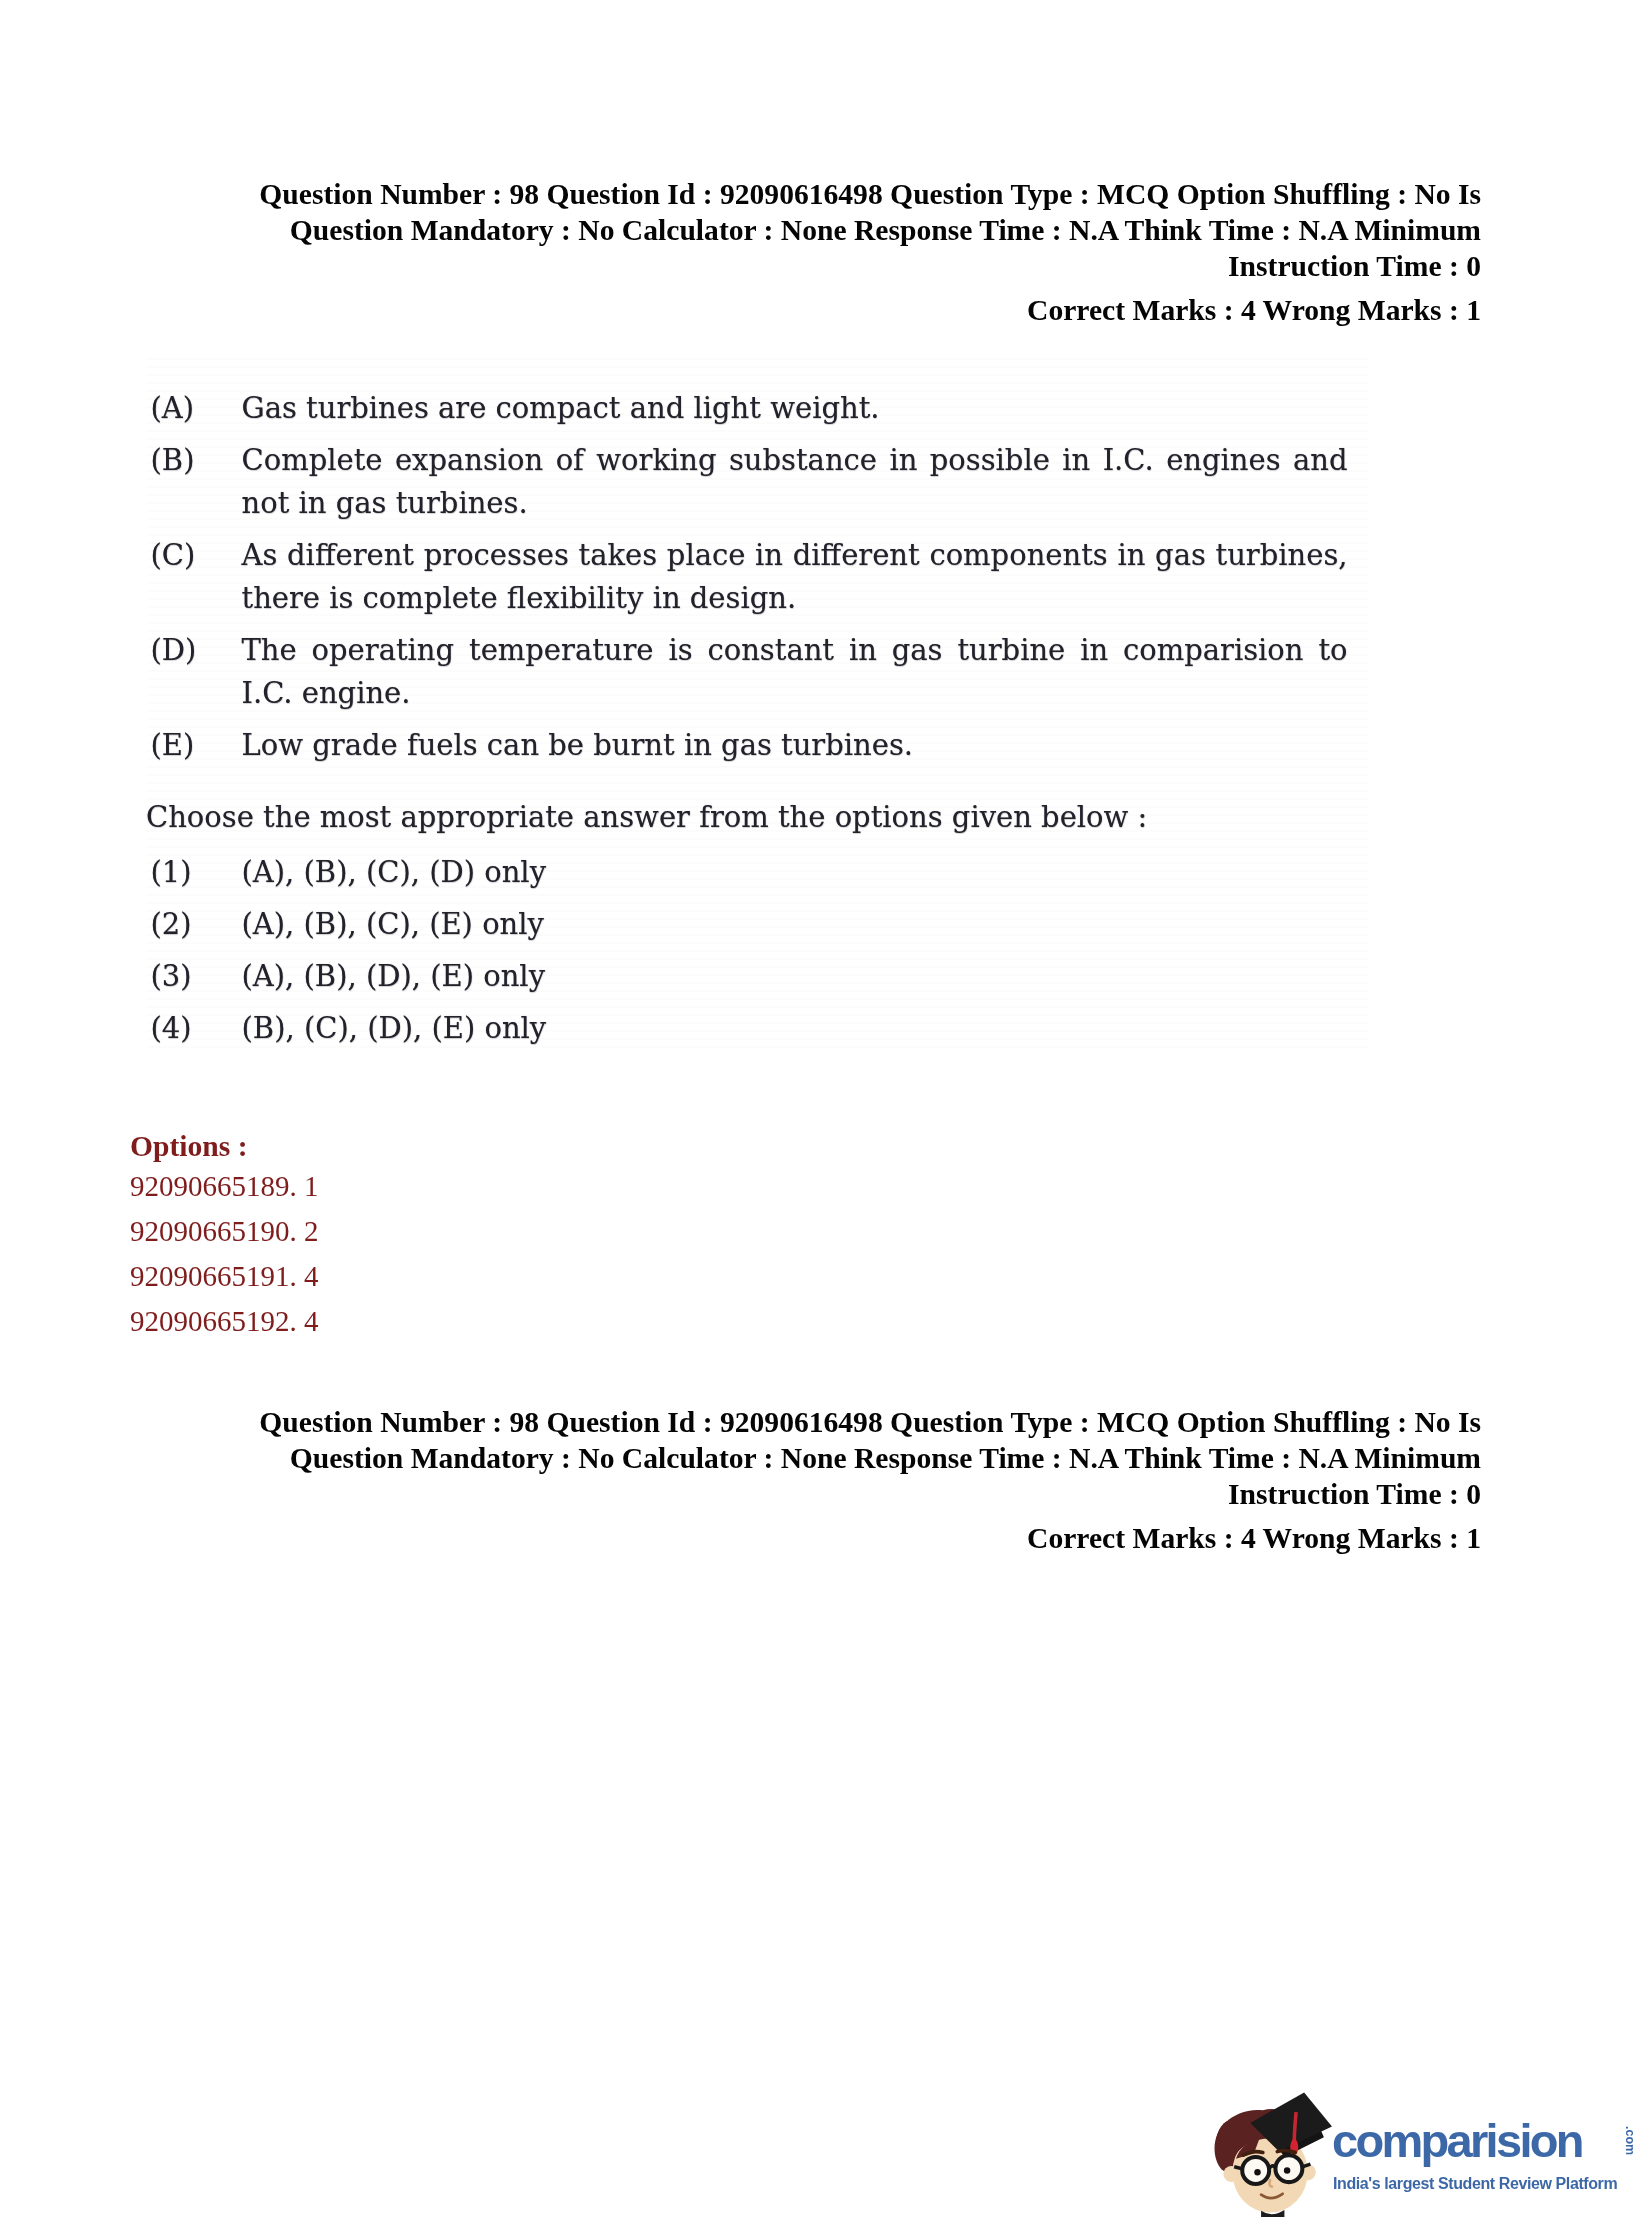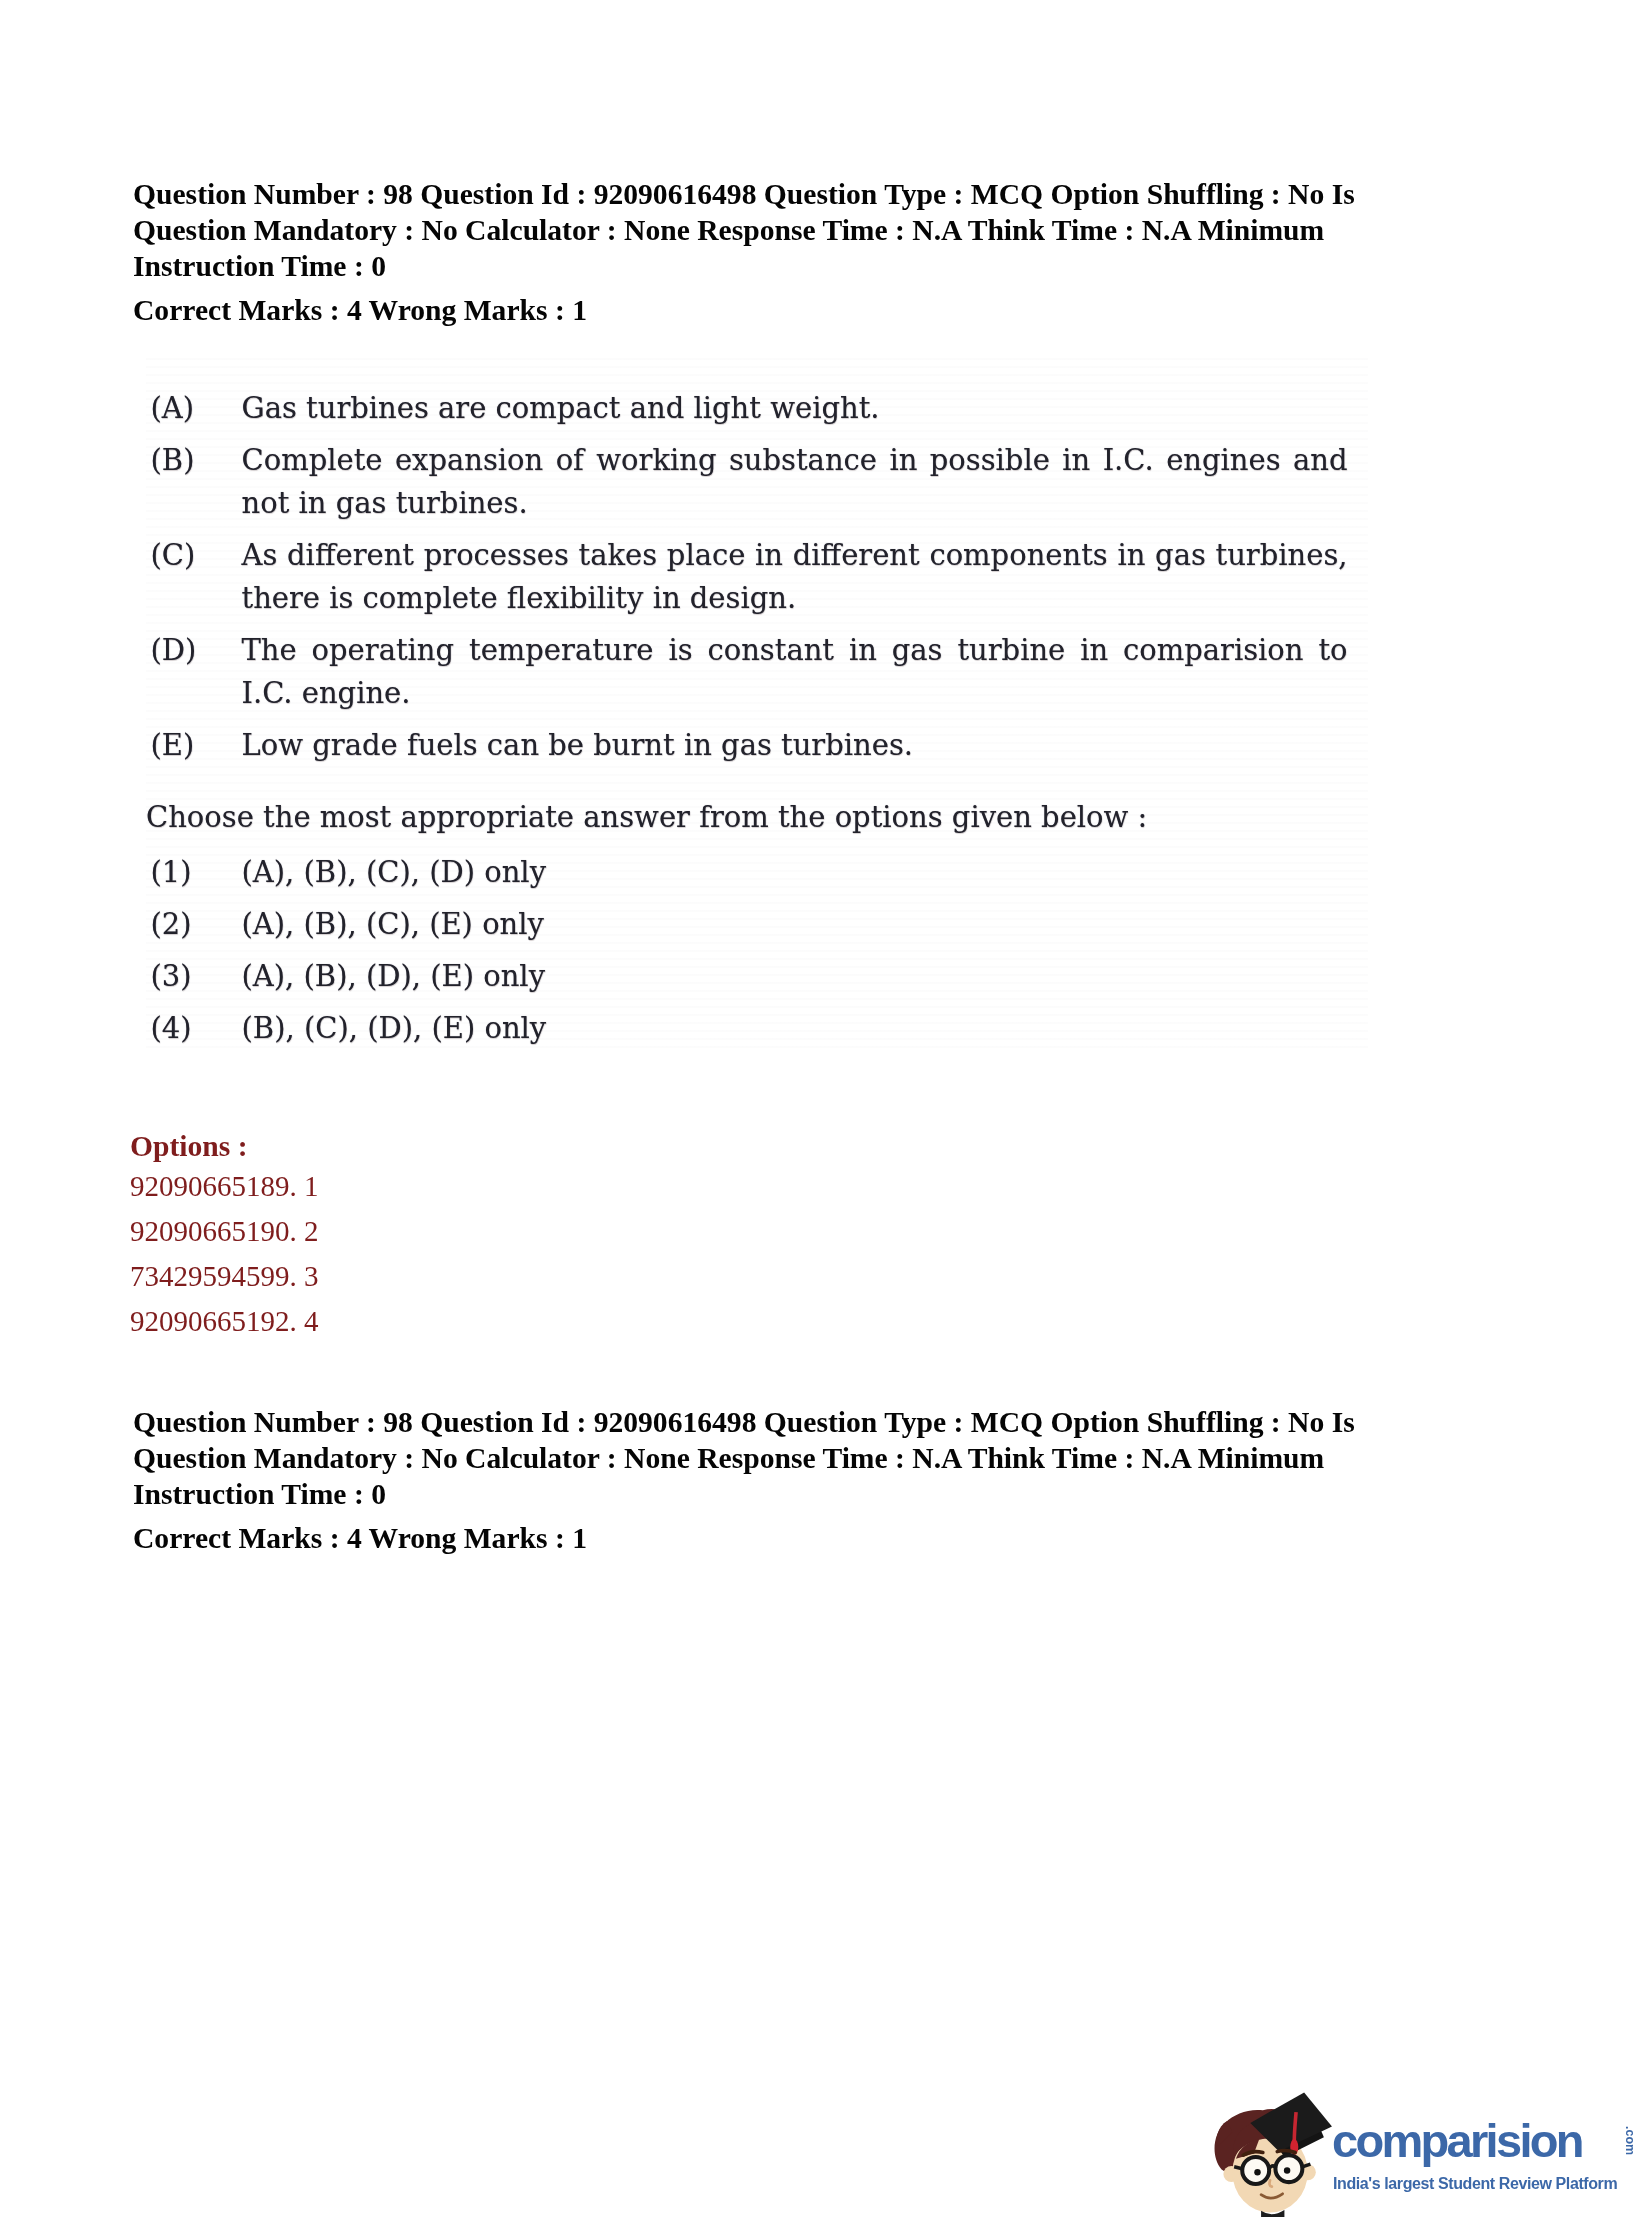--- a/index.html
+++ b/index.html
@@ -8,21 +8,21 @@
     width:1644px;height:2217px;
     background:#ffffff;
     overflow:hidden;
     font-family:"Liberation Serif", serif;
     color:#000;
   }
   
   .meta-block{
     position:absolute;left:133px;width:1348px;
     font-family:"Liberation Serif", serif;
-    font-weight:bold;font-size:29.6px;line-height:36px;color:#050505;
+    font-weight:bold;font-size:29.6px;line-height:36px;color:#050505;text-align:right;
   }
   .meta-block.first{top:176px;}
   .meta-block.second{top:1404px;}
   .meta-line{white-space:nowrap;}
   .marks-line{margin-top:8px;white-space:nowrap;}
 
   
   .scan{
     position:absolute;left:146px;top:358px;width:1222px;
     font-family:"DejaVu Serif", serif;
@@ -128,21 +128,21 @@
         <span class="choice-num">(4)</span>
         <span class="choice-text">(B), (C), (D), (E) only</span>
       </div>
     </div>
   </section>
 
   <section class="options-block">
     <div class="options-title">Options :</div>
     <div class="option-id">92090665189. 1</div>
     <div class="option-id">92090665190. 2</div>
-    <div class="option-id">73429594599. 3</div>
+    <div class="option-id">92090665191. 4</div>
     <div class="option-id">92090665192. 4</div>
   </section>
 
   <section class="meta-block second">
     <div class="meta-line">Question Number : 98 Question Id : 92090616498 Question Type : MCQ Option Shuffling : No Is</div>
     <div class="meta-line">Question Mandatory : No Calculator : None Response Time : N.A Think Time : N.A Minimum</div>
     <div class="meta-line">Instruction Time : 0</div>
     <div class="marks-line">Correct Marks : 4 Wrong Marks : 1</div>
   </section>
 

